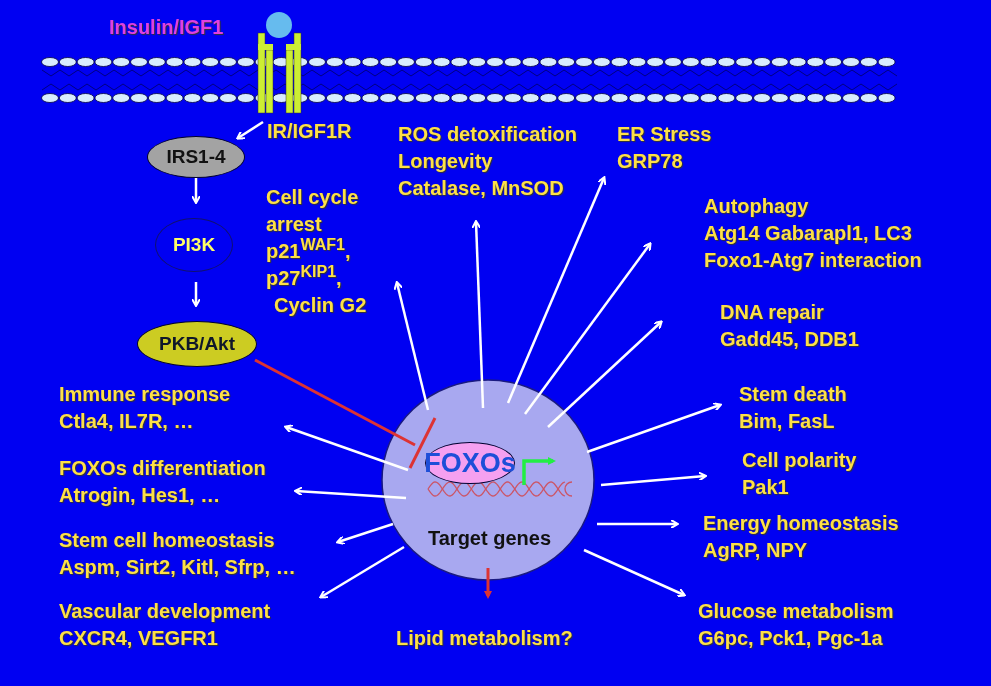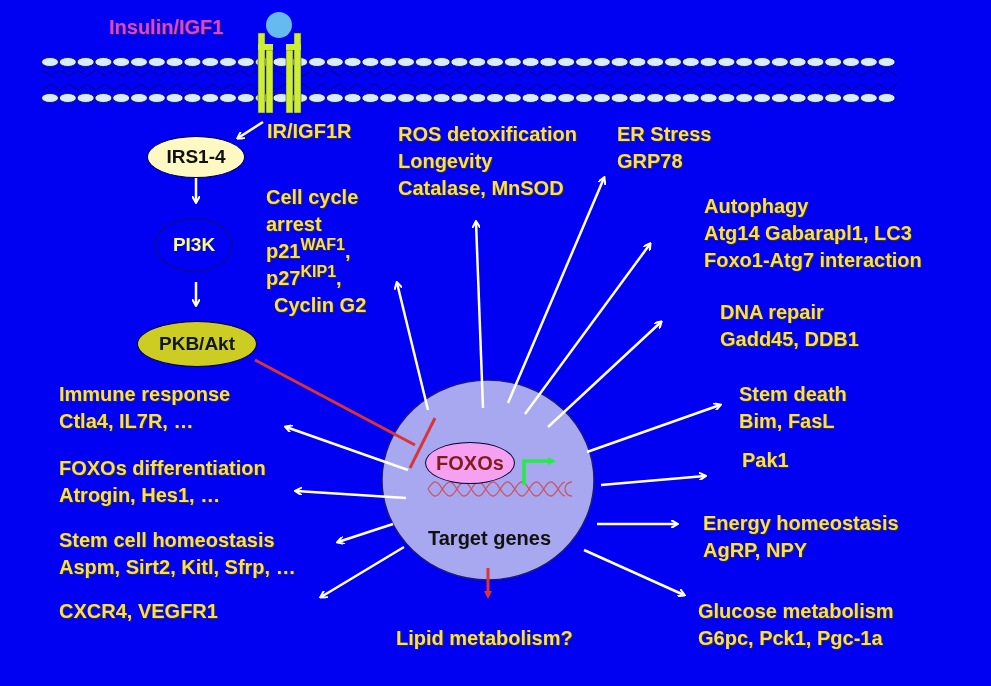--- a/index.html
+++ b/index.html
@@ -166,30 +166,30 @@
       <path d="M428,489.0 L429,490.5 L430,491.9 L431,493.2 L432,494.3 L433,495.2 L434,495.8 L435,496.0 L436,495.9 L437,495.5 L438,494.8 L439,493.8 L440,492.6 L441,491.2 L442,489.7 L443,488.2 L444,486.7 L445,485.3 L446,484.1 L447,483.2 L448,482.5 L449,482.1 L450,482.0 L451,482.3 L452,482.9 L453,483.7 L454,484.9 L455,486.2 L456,487.6 L457,489.1 L458,490.7 L459,492.1 L460,493.4 L461,494.4 L462,495.3 L463,495.8 L464,496.0 L465,495.9 L466,495.4 L467,494.7 L468,493.7 L469,492.4 L470,491.0 L471,489.5 L472,488.0 L473,486.5 L474,485.2 L475,484.0 L476,483.1 L477,482.4 L478,482.1 L479,482.0 L480,482.3 L481,482.9 L482,483.8 L483,485.0 L484,486.3 L485,487.8 L486,489.3 L487,490.8 L488,492.2 L489,493.5 L490,494.5 L491,495.3 L492,495.8 L493,496.0 L494,495.8 L495,495.4 L496,494.6 L497,493.6 L498,492.3 L499,490.9 L500,489.4 L501,487.9 L502,486.4 L503,485.1 L504,483.9 L505,483.0 L506,482.4 L507,482.0 L508,482.0 L509,482.4 L510,483.0 L511,483.9 L512,485.1 L513,486.5 L514,487.9 L515,489.4 L516,490.9 L517,492.3 L518,493.6 L519,494.6 L520,495.4 L521,495.9 L522,496.0 L523,495.8 L524,495.3 L525,494.5 L526,493.4 L527,492.2 L528,490.7 L529,489.2 L530,487.7 L531,486.3 L532,484.9 L533,483.8 L534,482.9 L535,482.3 L536,482.0 L537,482.1 L538,482.4 L539,483.1 L540,484.1 L541,485.2 L542,486.6 L543,488.1 L544,489.6 L545,491.1 L546,492.5 L547,493.7 L548,494.7 L549,495.4 L550,495.9 L551,496.0 L552,495.8 L553,495.2 L554,494.4 L555,493.3 L556,492.0 L557,490.6 L558,489.1 L559,487.6 L560,486.1 L561,484.8 L562,483.7 L563,482.8 L564,482.3 L565,482.0" fill="none" stroke="#cc5566" stroke-width="1.3"></path>
       <path d="M428,489.0 L429,487.5 L430,486.1 L431,484.8 L432,483.7 L433,482.8 L434,482.2 L435,482.0 L436,482.1 L437,482.5 L438,483.2 L439,484.2 L440,485.4 L441,486.8 L442,488.3 L443,489.8 L444,491.3 L445,492.7 L446,493.9 L447,494.8 L448,495.5 L449,495.9 L450,496.0 L451,495.7 L452,495.1 L453,494.3 L454,493.1 L455,491.8 L456,490.4 L457,488.9 L458,487.3 L459,485.9 L460,484.6 L461,483.6 L462,482.7 L463,482.2 L464,482.0 L465,482.1 L466,482.6 L467,483.3 L468,484.3 L469,485.6 L470,487.0 L471,488.5 L472,490.0 L473,491.5 L474,492.8 L475,494.0 L476,494.9 L477,495.6 L478,495.9 L479,496.0 L480,495.7 L481,495.1 L482,494.2 L483,493.0 L484,491.7 L485,490.2 L486,488.7 L487,487.2 L488,485.8 L489,484.5 L490,483.5 L491,482.7 L492,482.2 L493,482.0 L494,482.2 L495,482.6 L496,483.4 L497,484.4 L498,485.7 L499,487.1 L500,488.6 L501,490.1 L502,491.6 L503,492.9 L504,494.1 L505,495.0 L506,495.6 L507,496.0 L508,496.0 L509,495.6 L510,495.0 L511,494.1 L512,492.9 L513,491.5 L514,490.1 L515,488.6 L516,487.1 L517,485.7 L518,484.4 L519,483.4 L520,482.6 L521,482.1 L522,482.0 L523,482.2 L524,482.7 L525,483.5 L526,484.6 L527,485.8 L528,487.3 L529,488.8 L530,490.3 L531,491.7 L532,493.1 L533,494.2 L534,495.1 L535,495.7 L536,496.0 L537,495.9 L538,495.6 L539,494.9 L540,493.9 L541,492.8 L542,491.4 L543,489.9 L544,488.4 L545,486.9 L546,485.5 L547,484.3 L548,483.3 L549,482.6 L550,482.1 L551,482.0 L552,482.2 L553,482.8 L554,483.6 L555,484.7 L556,486.0 L557,487.4 L558,488.9 L559,490.4 L560,491.9 L561,493.2 L562,494.3 L563,495.2 L564,495.7 L565,496.0" fill="none" stroke="#cc5566" stroke-width="1.3"></path>
       <path d="M572,482 A7,7 0 1,0 572,496" fill="none" stroke="#cc5566" stroke-width="1.3"></path>
     </g>
 
   <path d="M524,485 L524,461 L553,461" fill="none" stroke="#22ee44" stroke-width="3.5" marker-end="url(#ahgreen)"></path>
 
   <line x1="488" y1="568" x2="488" y2="596" stroke="#dd3333" stroke-width="3" marker-end="url(#ahred)"></line>
 </svg>
 
-<div class="node" style="left:147px;top:136px;width:96px;height:40px;background:#fef9c3;color:#111;">
+<div class="node" style="left:147px;top:136px;width:96px;height:40px;background:#a3a3a3;color:#111;">
   <span>IRS1-4</span>
 </div>
 <div class="node" style="left:155px;top:218px;width:76px;height:52px;background:transparent;border-color:#101070;color:#ffff66;">
   <span>PI3K</span>
 </div>
 <div class="node" style="left:137px;top:321px;width:118px;height:44px;background:#cccc22;color:#0f172a;">
   <span>PKB/Akt</span>
 </div>
-<div class="node" style="left:425px;top:442px;width:88px;height:40px;background:#f5a0f0;color:#7f1d1d;font-size:20px;">
+<div class="node" style="left:425px;top:442px;width:88px;height:40px;background:#f5a0f0;color:#1d4ed8;font-size:27px;">
   <span>FOXOs</span>
 </div>
 
 <div class="lbl ins" style="left:109px;top:14px;">Insulin/IGF1</div>
 <div class="lbl" style="left:267px;top:118px;">IR/IGF1R</div>
 <div class="lbl" style="left:428px;top:525px;color:#111;text-shadow:none;">Target genes</div>
 
 <div class="lbl" style="left:266px;top:184px;">
   <div>Cell cycle</div>
   <div>arrest</div>
@@ -214,34 +214,36 @@
 </div>
 <div class="lbl" style="left:720px;top:299px;">
   <div>DNA repair</div>
   <div>Gadd45, DDB1</div>
 </div>
 <div class="lbl" style="left:739px;top:381px;">
   <div>Stem death</div>
   <div>Bim, FasL</div>
 </div>
 <div class="lbl" style="left:742px;top:447px;">
+  <div>Cell polarity</div>
   <div>Pak1</div>
 </div>
 <div class="lbl" style="left:703px;top:510px;">
   <div>Energy homeostasis</div>
   <div>AgRP, NPY</div>
 </div>
 <div class="lbl" style="left:698px;top:598px;">
   <div>Glucose metabolism</div>
   <div>G6pc, Pck1, Pgc-1a</div>
 </div>
 <div class="lbl" style="left:396px;top:625px;">
   <div>Lipid metabolism?</div>
 </div>
 <div class="lbl" style="left:59px;top:598px;">
+  <div>Vascular development</div>
   <div>CXCR4, VEGFR1</div>
 </div>
 <div class="lbl" style="left:59px;top:527px;">
   <div>Stem cell homeostasis</div>
   <div>Aspm, Sirt2, Kitl, Sfrp, …</div>
 </div>
 <div class="lbl" style="left:59px;top:455px;">
   <div>FOXOs differentiation</div>
   <div>Atrogin, Hes1, …</div>
 </div>

